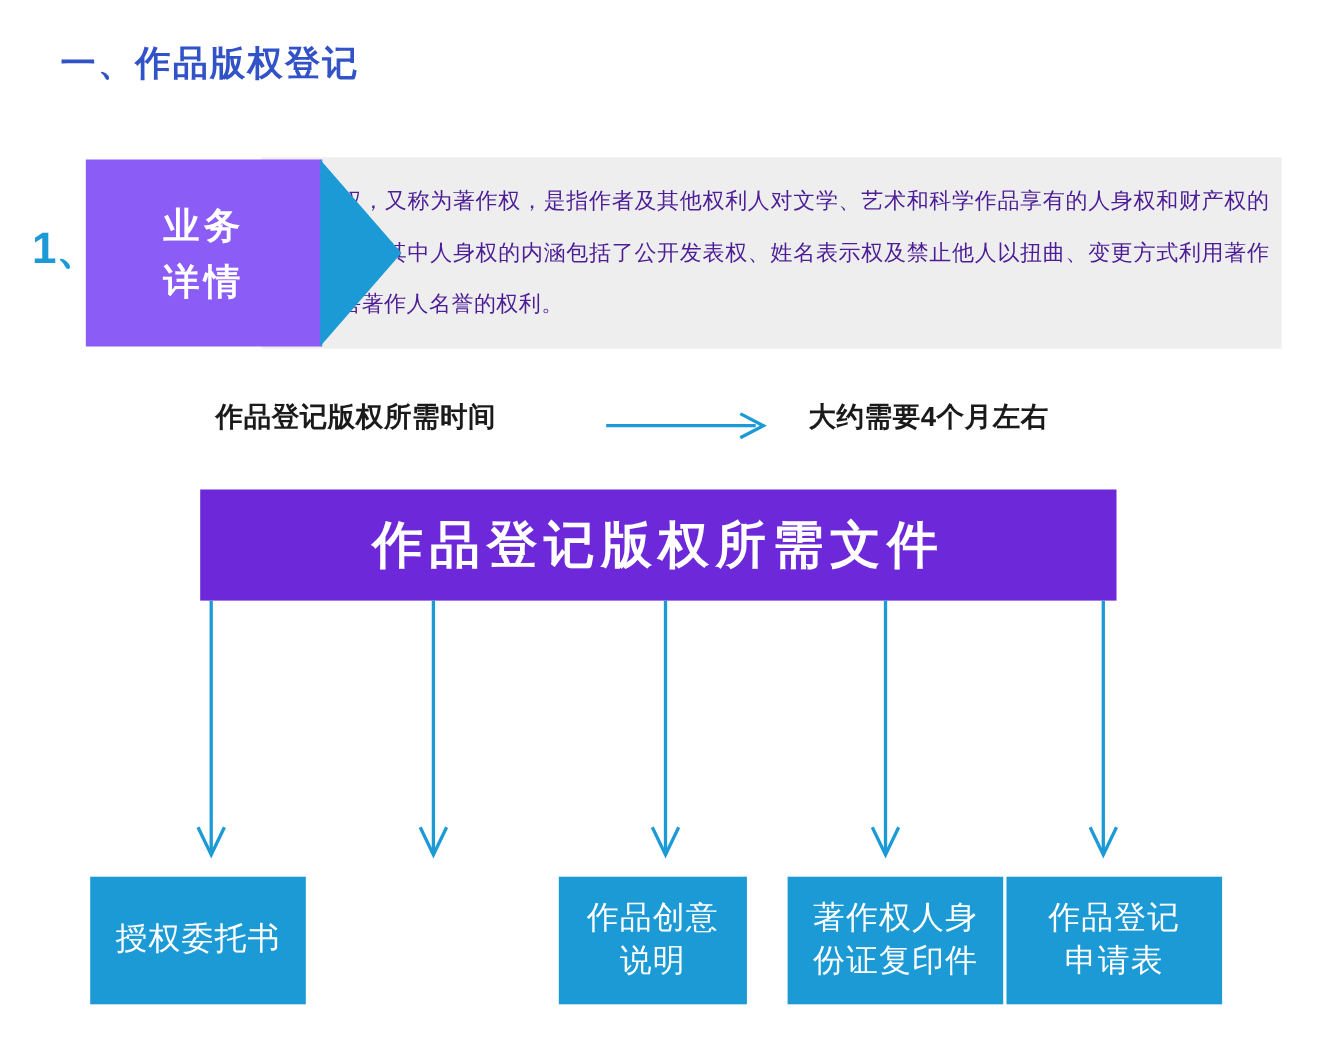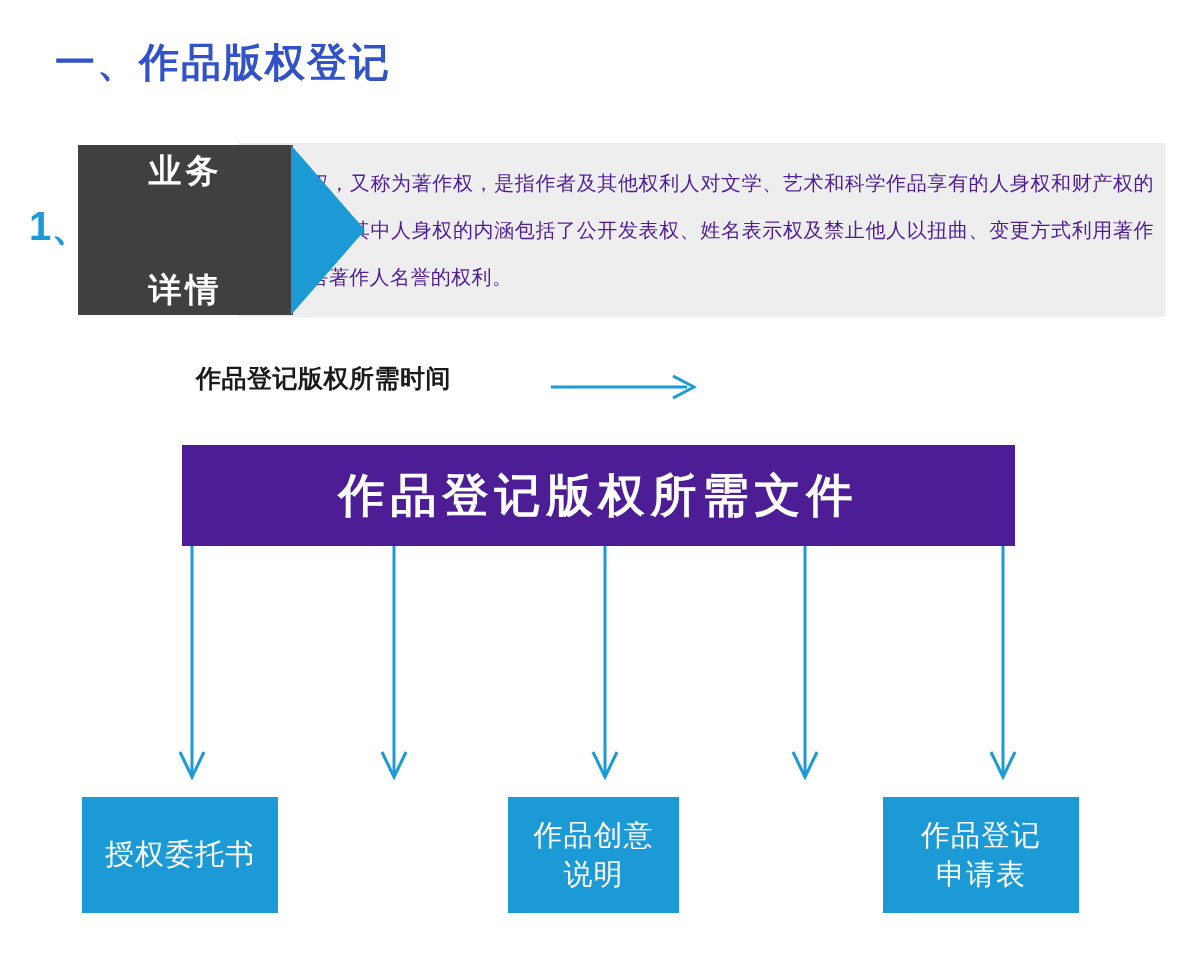--- a/index.html
+++ b/index.html
@@ -17,21 +17,21 @@
     height: 956px;
     background: #ffffff;
     overflow: hidden;
   }
 
   
   .page-title {
     position: absolute;
     left: 55px;
     top: 38px;
-    font-size: 40px;
+    font-size: 32px;
     font-weight: 700;
     color: #3252c8;
     letter-spacing: 2px;
     white-space: nowrap;
     line-height: 1.2;
   }
 
   
   .banner {
     position: absolute;
@@ -47,26 +47,26 @@
     width: 927px;
     height: 174px;
     background: #eeeeee;
   }
   .banner-tag {
     position: absolute;
     left: 0;
     top: 2px;
     width: 215px;
     height: 170px;
-    background: #404040;
+    background: #8b5cf6;
     color: #ffffff;
     display: flex;
     flex-direction: column;
     align-items: center;
-    justify-content: space-between;
+    justify-content: center;
     font-size: 33px;
     font-weight: 700;
     letter-spacing: 4px;
     line-height: 1.55;
     z-index: 2;
   }
   .banner-arrow {
     position: absolute;
     left: 213px;
     top: 2px;
@@ -136,21 +136,21 @@
     letter-spacing: 0.5px;
   }
 
   
   .docs-header {
     position: absolute;
     left: 182px;
     top: 445px;
     width: 833px;
     height: 101px;
-    background: #4c1d95;
+    background: #6d28d9;
     color: #ffffff;
     display: flex;
     align-items: center;
     justify-content: center;
     font-size: 46px;
     font-weight: 700;
     letter-spacing: 6px;
   }
 
   
@@ -178,21 +178,21 @@
     font-weight: 400;
     line-height: 1.35;
     letter-spacing: 1px;
     padding: 0 6px;
     box-sizing: border-box;
   }
   .doc-box.b0 { left: 82px;   width: 196px; text-align: center; }
   .doc-box.b1 { left: 297px;  width: 196px; }
   .doc-box.b2 { left: 508px;  width: 171px; }
   .doc-box.b3 { left: 716px;  width: 196px; }
-  .doc-box.b4 { left: 883px;  width: 196px; }
+  .doc-box.b4 { left: 915px;  width: 196px; }
 </style>
 </head>
 <body>
 
 <div id="page">
 
   <div class="page-title">一、作品版权登记</div>
 
   <div class="banner">
     <div class="banner-grey"></div>
@@ -208,20 +208,21 @@
   <div class="banner-text">版权，又称为著作权，是指作者及其他权利人对文学、艺术和科学作品享有的人身权和财产权的总称。其中人身权的内涵包括了公开发表权、姓名表示权及禁止他人以扭曲、变更方式利用著作损害著作人名誉的权利。</div>
 
   <div class="duration-row">
     <div class="duration-label">作品登记版权所需时间</div>
     <div class="duration-arrow">
       <svg width="146" height="24" viewBox="0 0 146 24" xmlns="http://www.w3.org/2000/svg">
         <line x1="0" y1="12" x2="136" y2="12" stroke="#1b9ad6" stroke-width="3"></line>
         <polyline points="122,1 143,12 122,23" fill="none" stroke="#1b9ad6" stroke-width="3"></polyline>
       </svg>
     </div>
+    <div class="duration-value">大约需要4个月左右</div>
   </div>
 
   <div class="docs-header">作品登记版权所需文件</div>
 
   <svg class="connectors" viewBox="0 0 1200 956">
     <g stroke="#1b9ad6" stroke-width="3" fill="none">
       <line x1="192" y1="546" x2="192" y2="776"></line>
       <polyline points="180,752 192,777 204,752"></polyline>
 
       <line x1="394" y1="546" x2="394" y2="776"></line>
@@ -237,17 +238,20 @@
       <polyline points="991,752 1003,777 1015,752"></polyline>
     </g>
   </svg>
 
   <div class="doc-box b0">
     <span>授权委托书</span>
   </div>
   <div class="doc-box b2">
     <span>作品创意<br>说明</span>
   </div>
+  <div class="doc-box b3">
+    <span>著作权人身<br>份证复印件</span>
+  </div>
   <div class="doc-box b4">
     <span>作品登记<br>申请表</span>
   </div>
 
 </div>
 
 </body></html>

